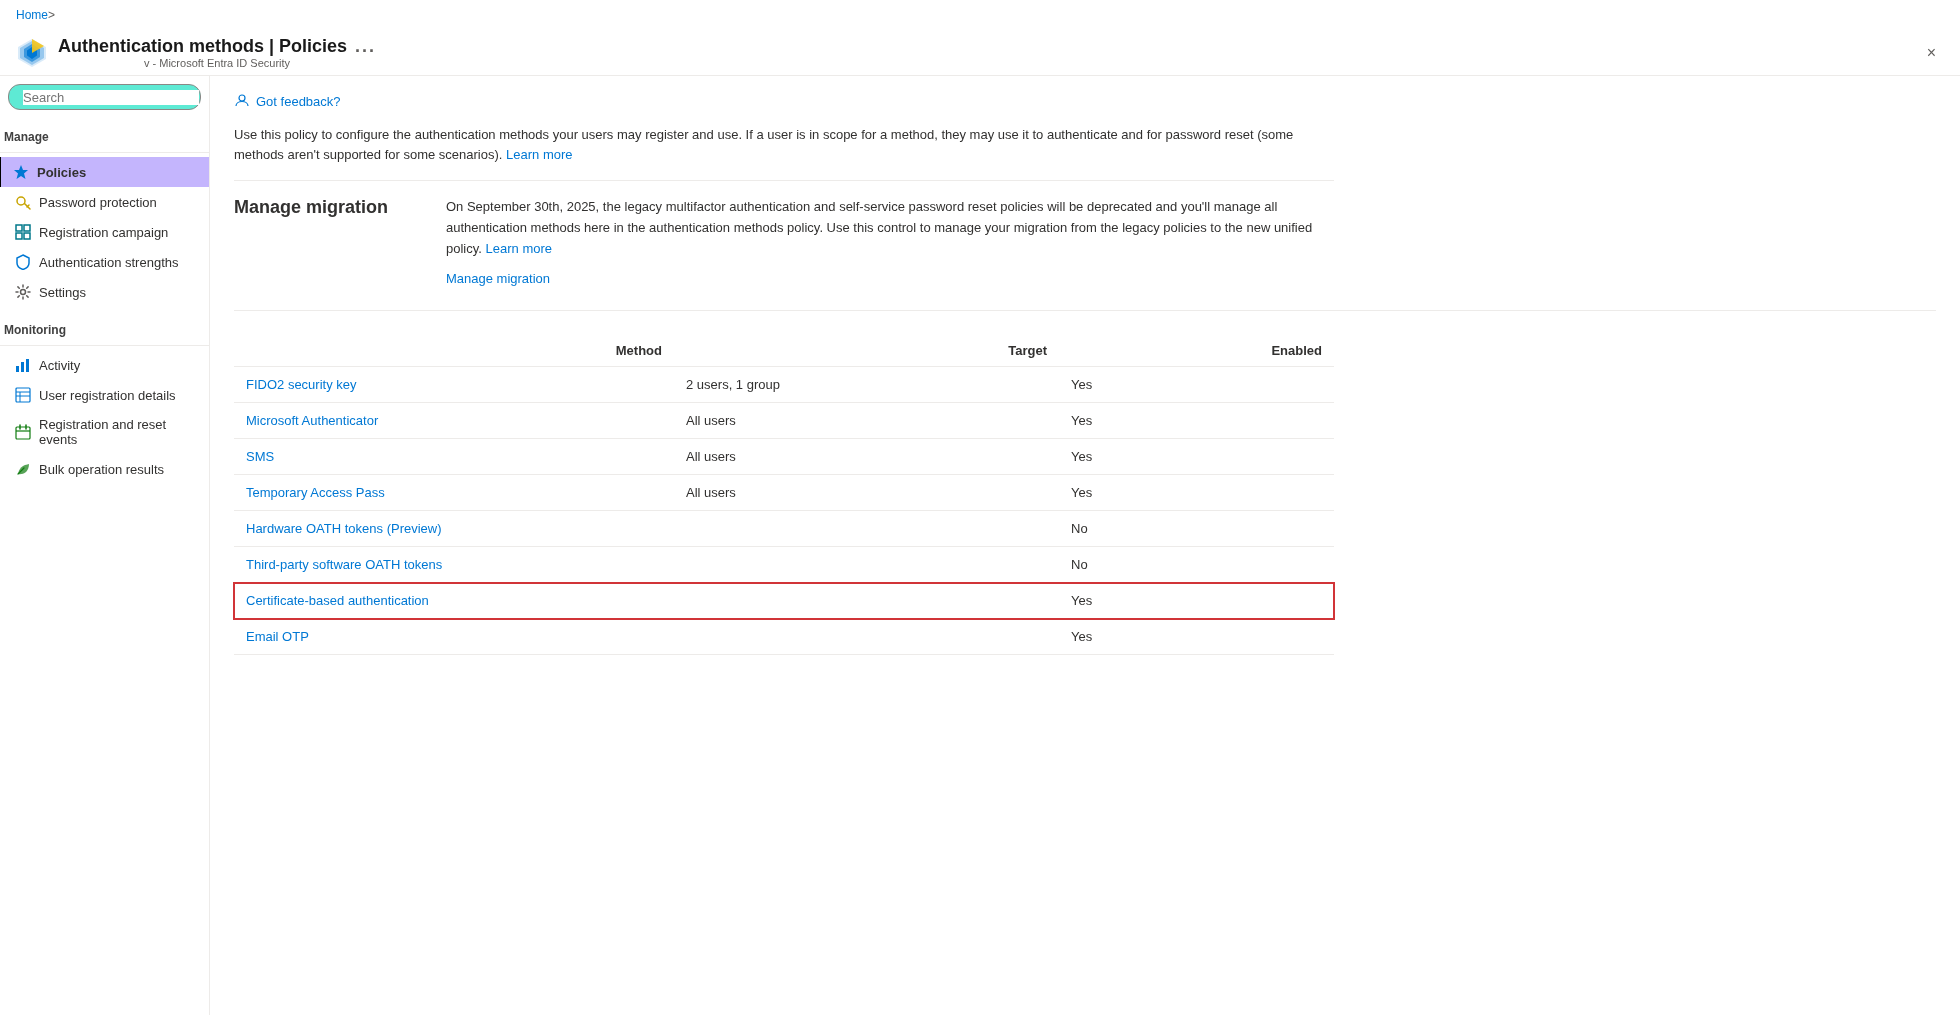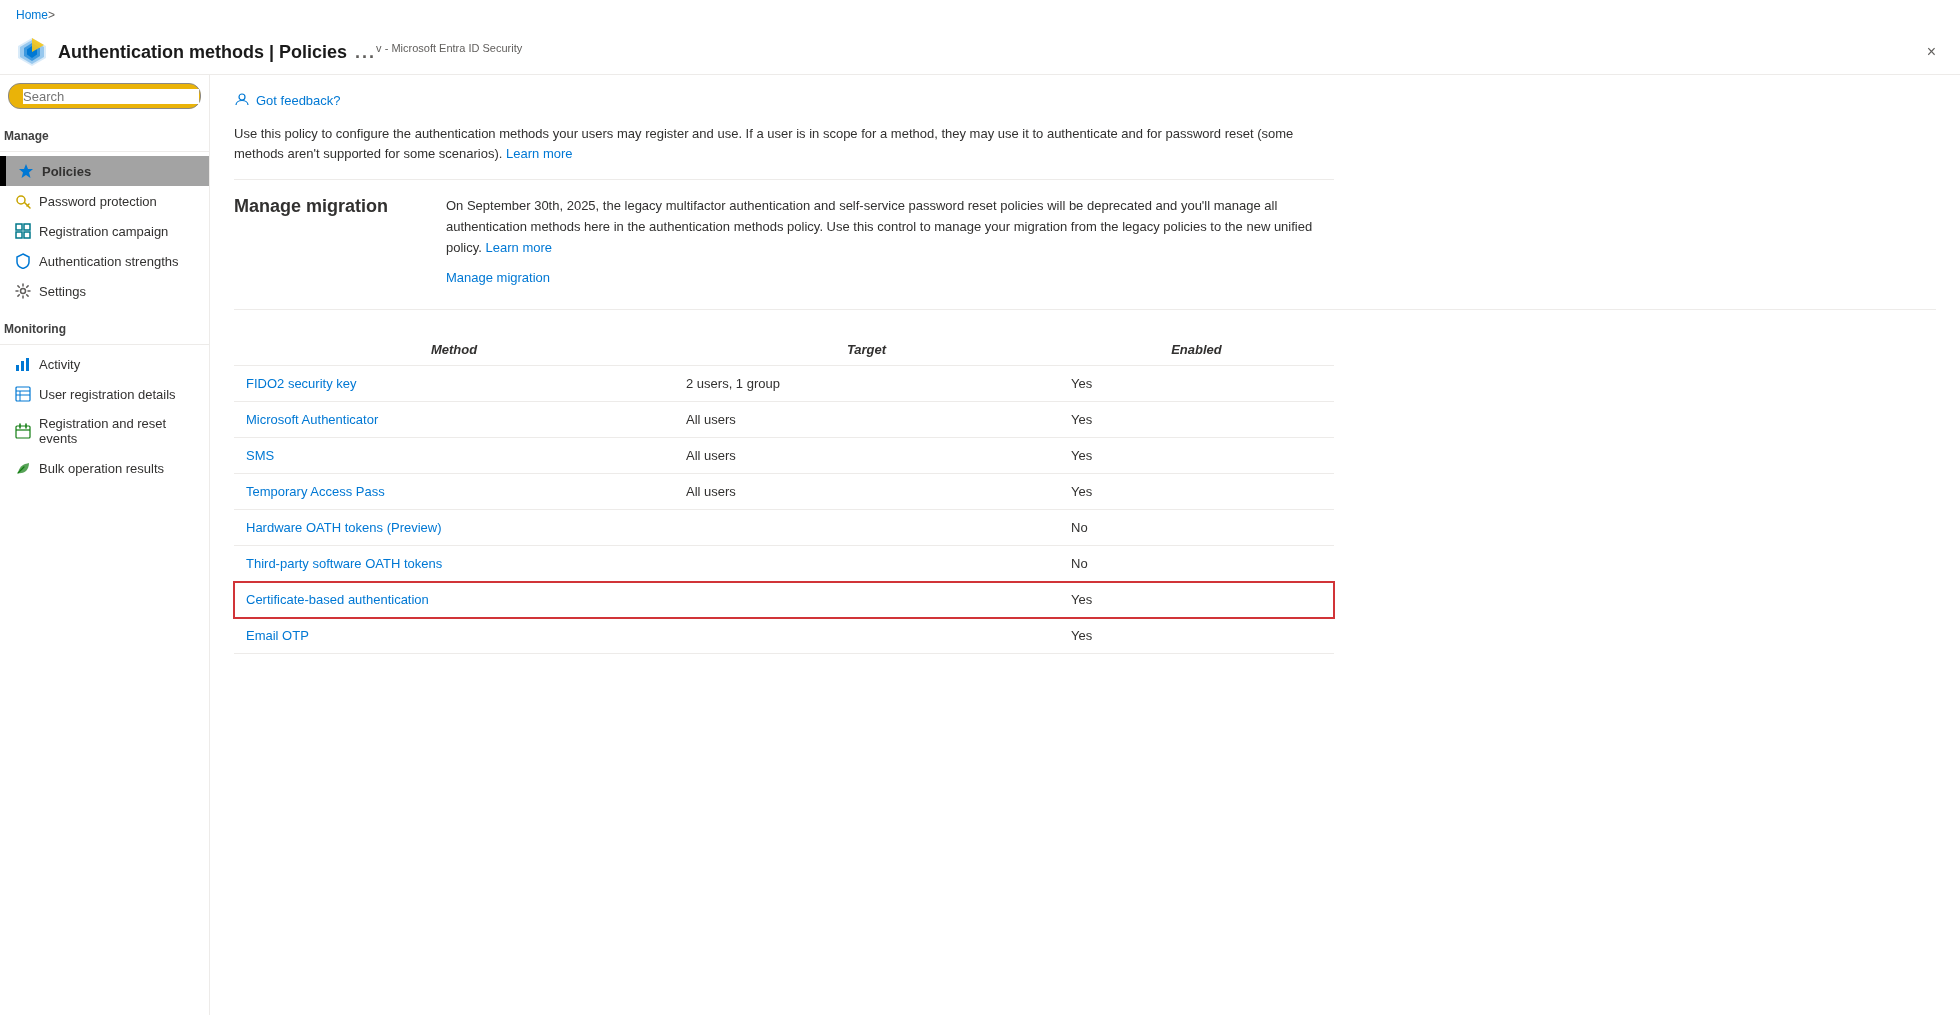--- a/index.html
+++ b/index.html
@@ -18,21 +18,21 @@
       display: flex;
       align-items: center;
       padding: 6px 16px 6px 16px;
       border-bottom: 1px solid #edebe9;
       gap: 10px;
     }
     .app-icon {
       width: 32px; height: 32px;
       flex-shrink: 0;
     }
-    .header-title-block { display: flex; flex-direction: row; text-align: center; }
+    .header-title-block { display: flex; flex-direction: column; text-align: center; }
     .header-main-title { font-size: 18px; font-weight: 600; display: flex; align-items: center; gap: 8px; }
     .header-sub { font-size: 11px; color: #605e5c; }
     .header-ellipsis { font-size: 18px; color: #605e5c; cursor: pointer; letter-spacing: 2px; }
     .close-btn {
       margin-left: auto;
       background: none;
       border: none;
       font-size: 16px;
       cursor: pointer;
       color: #605e5c;
@@ -56,21 +56,21 @@
       padding-top: 8px;
     }
     .search-bar {
       margin: 0 8px 12px 8px;
       display: flex;
       align-items: center;
       border: 1px solid #8a8886;
       border-radius: 12px;
       padding: 4px 8px;
       gap: 6px;
-      background: #eab308;
+      background: #5eead4;
     }
     .search-bar input {
       border: none;
       outline: none;
       font-size: 13px;
       flex: 1;
       color: #323130;
     }
     .search-icon-svg { color: #605e5c; }
     .collapse-btn {
@@ -98,21 +98,21 @@
       display: flex;
       align-items: center;
       gap: 8px;
       padding: 7px 12px;
       cursor: pointer;
       font-size: 13px;
       color: #323130;
       text-decoration: none;
       border-left: 3px solid transparent;
     }
-    .sidebar-item.active { background: #a3a3a3; border-left: 6px solid #000000; font-weight: 600; }
+    .sidebar-item.active { background: #c4b5fd; border-left: 1px solid #000000; font-weight: 600; }
     .sidebar-item-icon {
       width: 16px; height: 16px;
       display: flex; align-items: center; justify-content: center;
       flex-shrink: 0;
     }
 
     
     .content-area {
       flex: 1;
       overflow-y: auto;
@@ -168,27 +168,26 @@
       font-size: 13px;
     }
 
     
     .methods-table {
       width: 100%;
       border-collapse: collapse;
       max-width: 1100px;
     }
     .methods-table th {
-      text-align: center;
+      text-align: right;
       padding: 8px 12px;
       font-weight: 600;
       font-size: 13px;
       color: #323130;
       border-bottom: 1px solid #edebe9;
-      font-style: italic;
     }
     .methods-table td {
       padding: 10px 12px;
       font-size: 13px;
       color: #323130;
       border-bottom: 1px solid #edebe9;
     }
     .method-link { color: #0078d4; text-decoration: none; cursor: pointer; text-align: center; }
 
     

